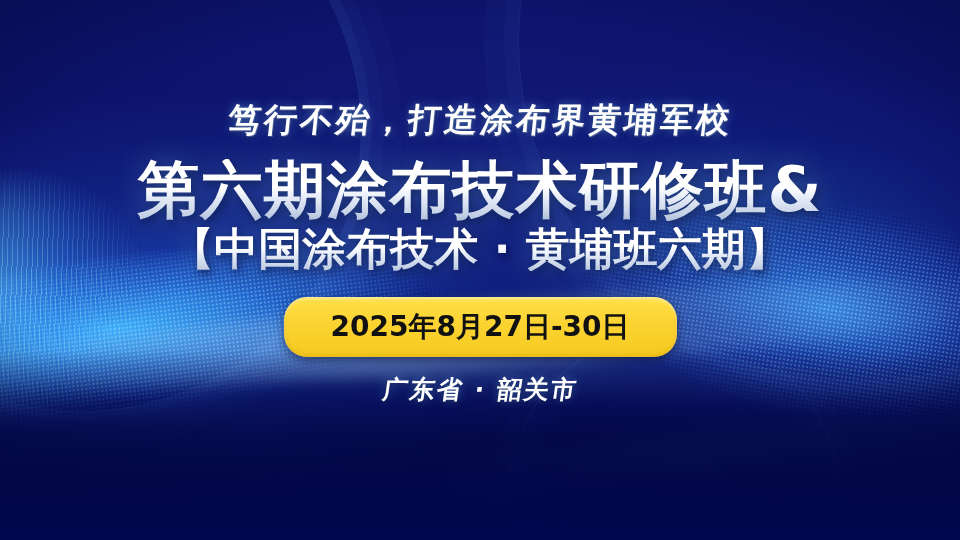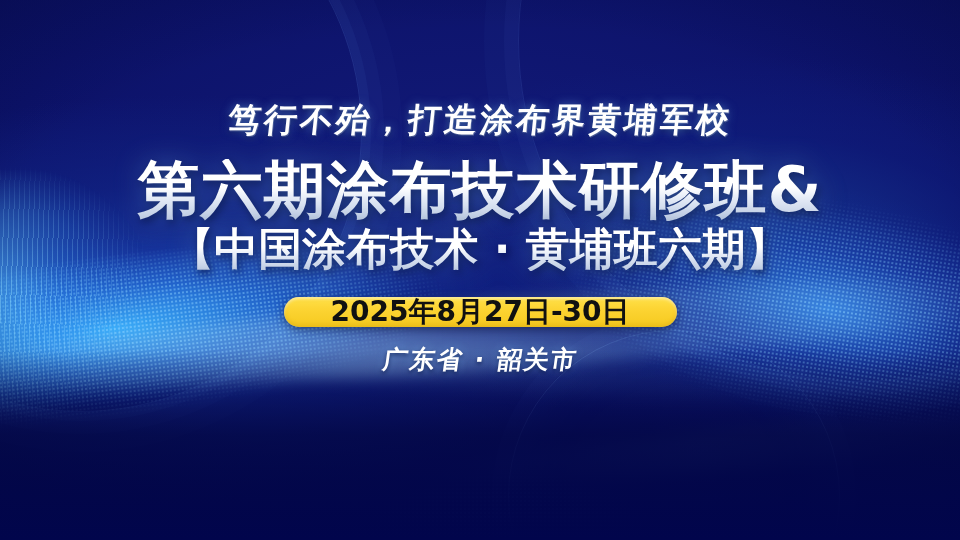--- a/index.html
+++ b/index.html
@@ -220,21 +220,21 @@
       drop-shadow(0 0 14px rgba(110,180,255,0.45))
       drop-shadow(2px 3px 4px rgba(2,8,55,0.85));
     letter-spacing: 1px;
   }
   .title-line-1 { font-size: 62px; }
   .title-line-2 { font-size: 44px; margin-top: 6px; letter-spacing: 0px; }
 
   .date-badge {
     margin-top: 26px;
     width: 393px;
-    height: 30px;
+    height: 60px;
     border-radius: 23px;
     background: linear-gradient(180deg, #ffe14a 0%, #fcd433 40%, #f5c91f 100%);
     box-shadow:
       0 3px 10px rgba(0,5,45,0.5),
       inset 0 -2px 4px rgba(190,140,0,0.28),
       inset 0 2px 3px rgba(255,255,255,0.5);
     display: flex;
     align-items: center;
     justify-content: center;
   }

